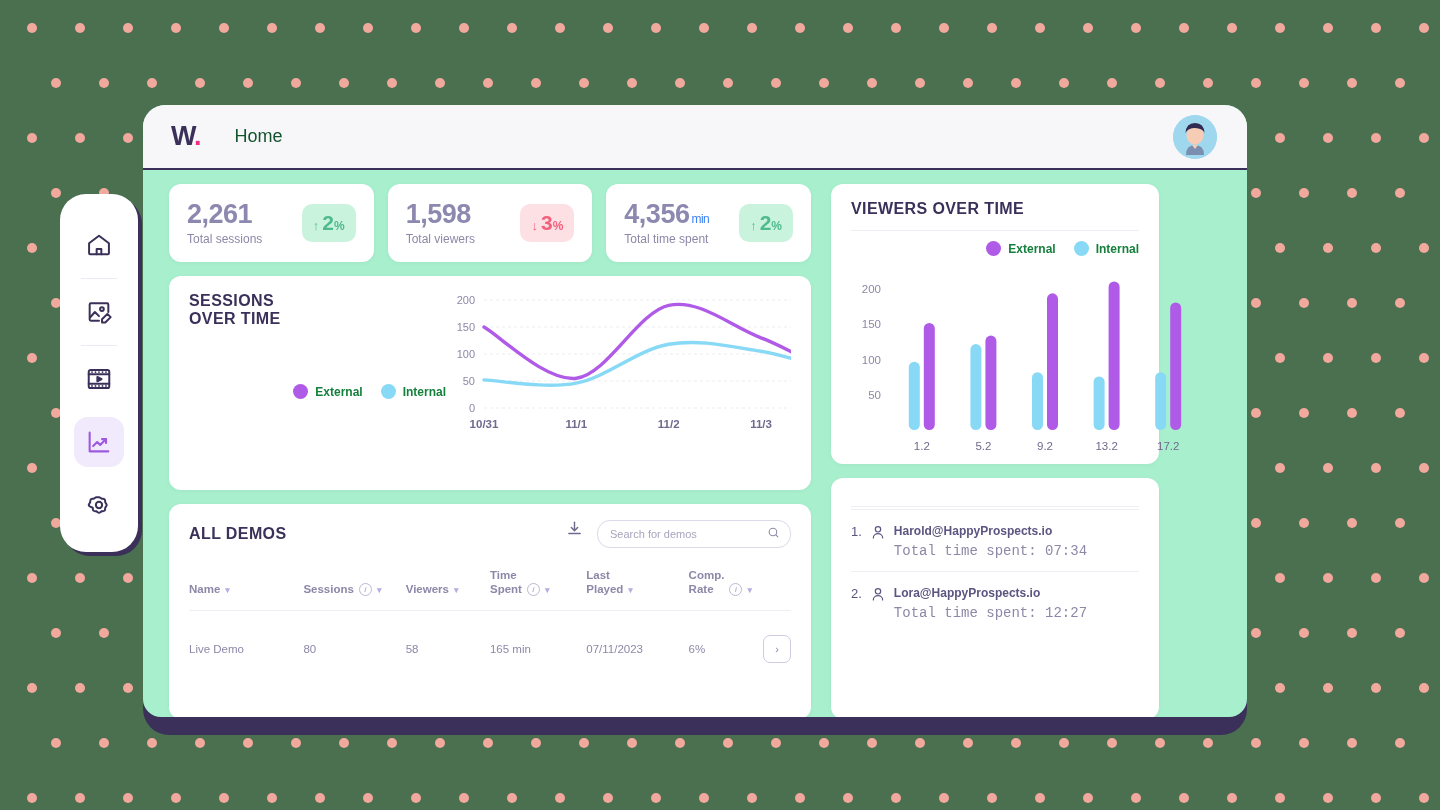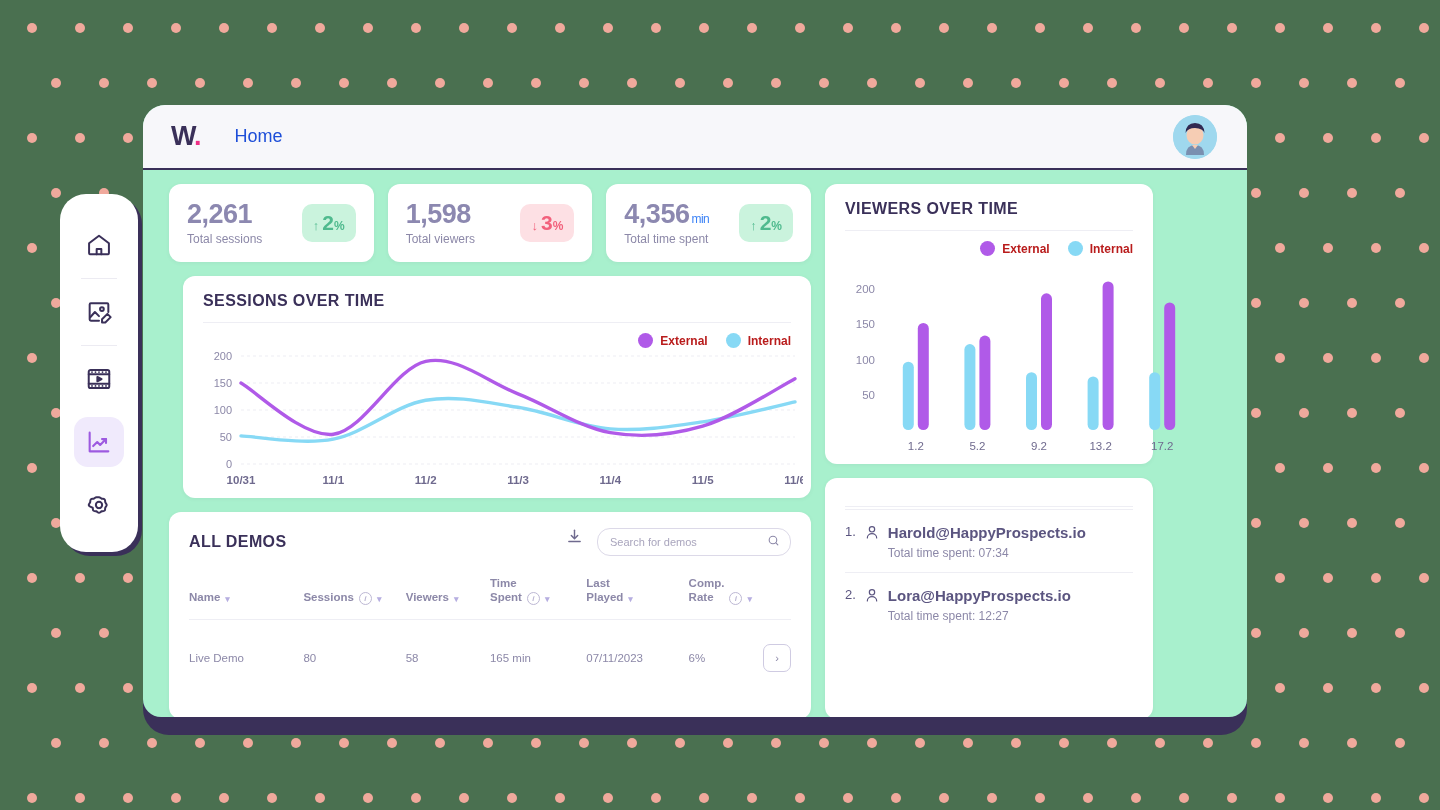--- a/index.html
+++ b/index.html
@@ -21,29 +21,29 @@
     border-radius:22px 22px 18px 18px;overflow:hidden;
     background:#a8f0cd;
   }
   
   .topbar{
     height:63px;background:#f7f7fa;border-bottom:2px solid #3a3059;
     display:flex;align-items:center;padding:0 0 0 28px;position:relative;
   }
   .logo{font-size:27px;font-weight:bold;color:#3a3059;letter-spacing:-1px;line-height:1;}
   .logo .dot{color:#ef2f85;}
-  .nav-home{margin-left:34px;font-size:18px;color:#1d4ed8;}
+  .nav-home{margin-left:34px;font-size:18px;color:#14532d;}
   .avatar{
     position:absolute;right:30px;top:50%;transform:translateY(-50%);
     width:44px;height:44px;border-radius:50%;background:#9fd8ee;overflow:hidden;
   }
 
   
   .content{
-    padding:14px 22px 0 26px;display:flex;gap:14px;
+    padding:14px 22px 0 26px;display:flex;gap:20px;
     height:549px;box-sizing:border-box;
   }
   .col-left{width:642px;display:flex;flex-direction:column;gap:14px;}
   .col-right{width:328px;display:flex;flex-direction:column;gap:14px;}
   .card{background:#ffffff;border-radius:12px;box-shadow:0 1px 4px rgba(60,50,90,.06);}
 
   
   .stats-row{display:flex;gap:14px;height:78px;}
   .stat-card{flex:1;display:flex;align-items:center;padding:0 18px;justify-content:space-between;}
   .stat-left .stat-num{font-size:27px;font-weight:bold;color:#8c88b0;line-height:1.05;letter-spacing:-.5px;}
@@ -51,24 +51,24 @@
   .stat-left .stat-label{font-size:12px;color:#8c88a8;margin-top:3px;}
   .badge{border-radius:10px;padding:7px 11px;display:flex;align-items:baseline;font-weight:bold;}
   .badge.up{background:#caf3dd;color:#4fba8e;}
   .badge.down{background:#fde0e4;color:#f2617c;}
   .badge .arr{font-size:13px;margin-right:3px;font-weight:normal;}
   .badge .pv{font-size:21px;}
   .badge .pc{font-size:12px;}
 
   
   .card-title{font-size:16px;font-weight:bold;color:#3a3059;letter-spacing:.4px;}
-  .sessions-card{flex:1;padding:16px 20px 8px 20px;display:flex;flex-direction:column;margin-left:14px;}
+  .sessions-card{flex:1;padding:16px 20px 8px 20px;display:flex;flex-direction:row;}
   .card-rule{height:1px;background:#eeeef4;margin:12px 0 0 0;}
   .legend{display:flex;gap:18px;justify-content:flex-end;align-items:center;}
-  .legend-item{display:flex;align-items:center;gap:7px;font-size:12px;font-weight:bold;color:#b91c1c;}
+  .legend-item{display:flex;align-items:center;gap:7px;font-size:12px;font-weight:bold;color:#15803d;}
   .dot-leg{width:15px;height:15px;border-radius:50%;}
 
   
   .viewers-card{flex:1;padding:16px 20px 8px 20px;display:flex;flex-direction:column;}
 
   
   .demos-card{flex:1;padding:16px 20px 10px 20px;display:flex;flex-direction:column;}
   .demos-head{display:flex;align-items:center;justify-content:space-between;}
   .demos-tools{display:flex;align-items:flex-start;gap:14px;}
   .search-box{
@@ -99,22 +99,22 @@
     width:26px;height:26px;border:1px solid #cfcbe2;border-radius:7px;
     display:flex;align-items:center;justify-content:center;color:#8c88a8;font-size:11px;
   }
 
   
   .visitors-card{flex:1;padding:16px 20px 10px 20px;display:flex;flex-direction:column;}
   .visitor{display:flex;gap:8px;padding:14px 0 12px 0;border-top:1px solid #eeeef4;}
   .visitor:first-of-type{border-top:none;}
   .v-rank{font-size:13px;color:#5b5580;}
   .v-body{flex:1;}
-  .v-mail{font-size:15px;font-weight:bold;color:#5b5580;}
-  .v-time{font-size:12px;color:#8c88a8;margin-top:5px;}
+  .v-mail{font-size:12px;font-weight:bold;color:#5b5580;}
+  .v-time{font-size:14px;color:#8c88a8;margin-top:5px;font-family:Liberation Mono, monospace;}
 
   
   .sidebar-shadow{
     position:absolute;left:64px;top:198px;width:78px;height:358px;
     background:#3a3059;border-radius:26px;
   }
   .sidebar{
     position:absolute;left:60px;top:194px;width:78px;height:358px;
     background:#ffffff;border-radius:26px;
     display:flex;flex-direction:column;align-items:center;

